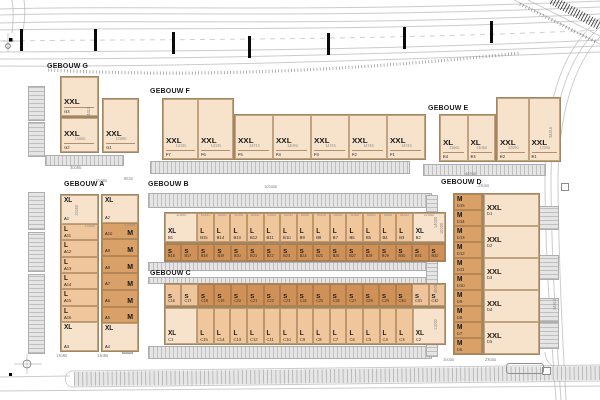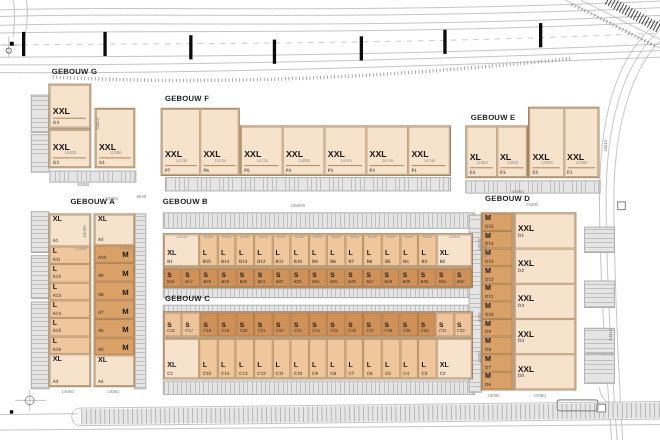--- a/index.html
+++ b/index.html
@@ -3,21 +3,21 @@
 <meta charset="utf-8">
 <style>
   html,body{margin:0;padding:0;}
   body{width:600px;height:400px;position:relative;overflow:hidden;background:#fff;
        font-family:"Liberation Sans",sans-serif;}
   #plan{position:absolute;inset:0;}
   svg.roads{position:absolute;left:0;top:0;}
   .bldg-label{position:absolute;font-size:7px;font-weight:bold;color:#1b1b1b;
               letter-spacing:.2px;white-space:nowrap;z-index:6;}
   .units{position:absolute;display:flex;box-sizing:border-box;z-index:5;
-         border:0.6px solid #a08662;}
+         border:0.6px solid #a08662;margin-left:16px;}
   .row{flex-direction:row;}
   .col{flex-direction:column;}
   .unit{position:relative;flex:1 1 0;display:flex;flex-direction:column;
         justify-content:flex-end;align-items:flex-start;box-sizing:border-box;
         border:0.5px solid rgba(150,112,70,.55);padding:1px 1px 1px 2px;overflow:hidden;}
   .u-size{font-weight:bold;font-size:6.5px;line-height:1;color:#161616;}
   .u-code{font-size:4.2px;color:#2b2b2b;line-height:1.3;}
   .u-dim{font-size:3.8px;color:#8d8d8d;line-height:1;}
   .u-XXL,.u-XL{background:var(--c-xl,#f7e2cc);}
   .u-L{background:var(--c-l,#f0c79c);}

